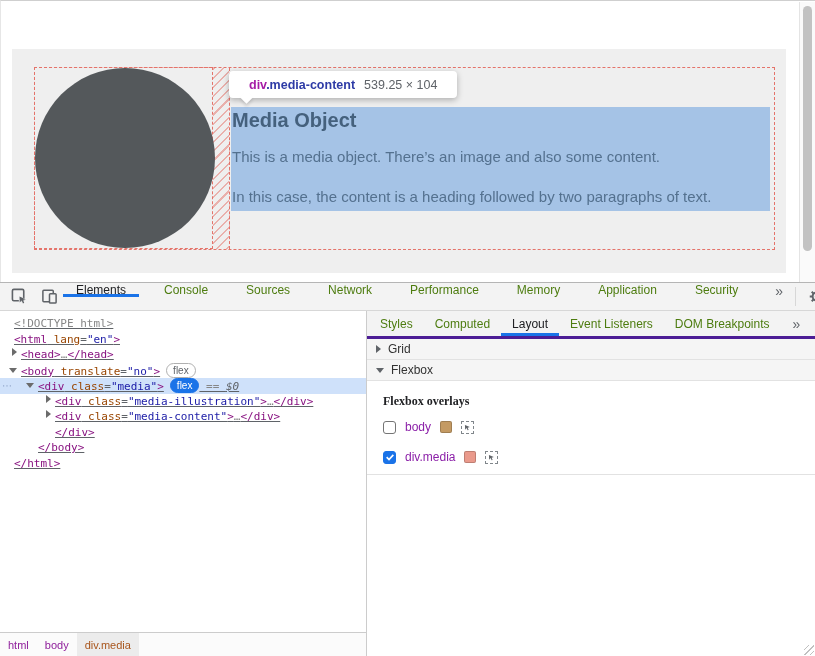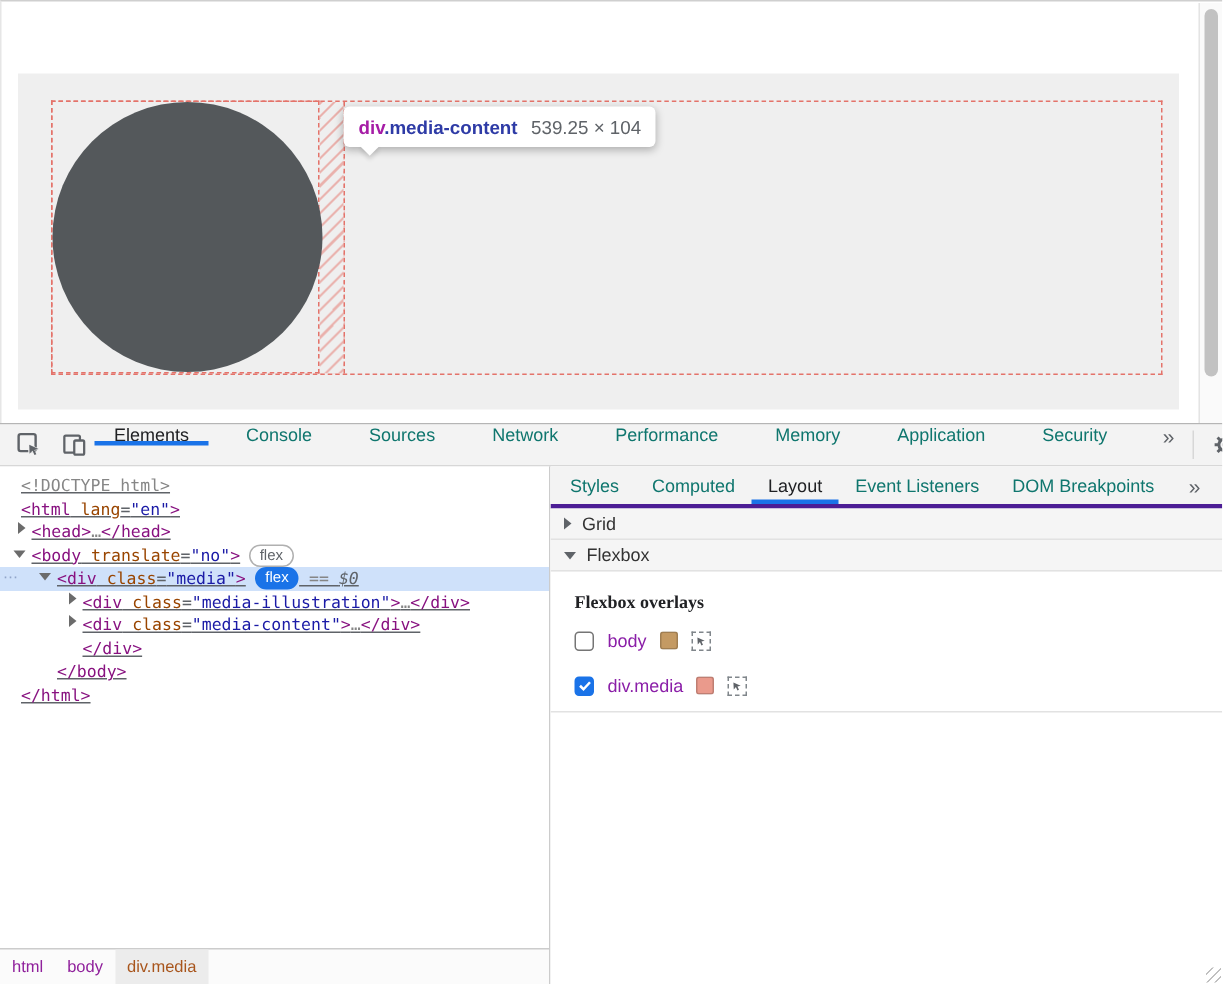--- a/index.html
+++ b/index.html
@@ -21,42 +21,42 @@
   .media-circle{position:absolute;left:34px;top:67px;width:180px;height:180px;border-radius:50%;
                 background:#54585b;}
   .content-highlight{position:absolute;left:230px;top:106px;width:539px;height:104px;
                 background:#a5c3e6;}
   .mo-heading{position:absolute;left:1px;top:2px;font-size:20px;font-weight:bold;color:#45617d;}
   .mo-p1{position:absolute;left:1px;top:41px;font-size:15px;color:#54718f;}
   .mo-p2{position:absolute;left:1px;top:81px;font-size:15px;color:#54718f;}
 
   .el-tooltip{position:absolute;left:228px;top:70px;height:27px;background:#fff;border-radius:4px;
               box-shadow:0 2px 6px rgba(0,0,0,.28);display:flex;align-items:center;gap:9px;
-              padding:0 10px;white-space:nowrap;z-index:5;}
+              padding:0 20px;white-space:nowrap;z-index:5;}
   .el-tooltip::after{content:"";position:absolute;left:13px;bottom:-4px;width:9px;height:9px;
               background:#fff;transform:rotate(45deg);box-shadow:2px 2px 3px rgba(0,0,0,.12);}
   .tt-sel{font-size:12.5px;font-weight:bold;}
   .tt-tag{color:#a61ca6;}
   .tt-cls{color:#2e3ba6;}
   .tt-size{font-size:12.5px;color:#5f6368;}
 
   .vp-scrollbar{position:absolute;right:0;top:1px;width:16px;height:281px;background:#fafafa;
                 border-left:1px solid #e4e4e4;}
   .vp-thumb{position:absolute;left:3px;top:4px;width:9px;height:245px;border-radius:5px;background:#c2c2c2;}
 
   
   .devtools{position:absolute;left:0;top:282px;width:815px;height:374px;background:#fff;
             border-top:1px solid #b5b5b5;font-size:12px;color:#5f6368;}
   .dt-toolbar{height:28px;background:#f3f3f3;border-bottom:1px solid #d7d7d7;
               display:flex;align-items:stretch;}
   .tb-icons{display:flex;align-items:center;padding:0 4px 0 9px;gap:10px;}
   .tb-icon{width:20px;height:20px;display:flex;align-items:center;justify-content:center;cursor:default;}
   .tb-sep{width:1px;background:#d7d7d7;margin:4px 0;}
   .tabs{display:flex;align-items:flex-start;gap:12px;}
-  .tab{display:flex;align-items:center;padding:0 13px;color:#0f766e;position:relative;cursor:default;}
+  .tab{display:flex;align-items:center;padding:0 13px;color:#4d7c0f;position:relative;cursor:default;}
   .tab.active{color:#202124;}
   .tab.active::after{content:"";position:absolute;left:0;right:0;bottom:0;height:3px;background:#1a73e8;}
   .tb-right{margin-left:auto;display:flex;align-items:stretch;}
   .more-btn{display:flex;align-items:center;padding:0 12px;font-size:14px;}
   .dots-icon{display:inline-block;width:3px;height:3px;border-radius:50%;background:#5f6368;
              box-shadow:0 -5px 0 #5f6368,0 5px 0 #5f6368;}
   .close-x{font-size:17px;line-height:1;color:#5f6368;}
 
   .dt-body{position:absolute;left:0;top:28px;right:0;bottom:0;display:flex;}
   .tree-pane{position:relative;width:366px;background:#fff;overflow:hidden;text-decoration:underline;}
@@ -120,20 +120,25 @@
 
 <div id="app">
 
   <div class="viewport">
     <div class="page-card"></div>
     <div class="media-outline"></div>
     <div class="illustration-outline"></div>
     <div class="gap-hatch"></div>
     <div class="media-circle"></div>
 
+    <div class="content-highlight">
+      <div class="mo-heading">Media Object</div>
+      <div class="mo-p1">This is a media object. There’s an image and also some content.</div>
+      <div class="mo-p2">In this case, the content is a heading followed by two paragraphs of text.</div>
+    </div>
 
     <div class="el-tooltip">
       <span class="tt-sel"><span class="tt-tag">div</span><span class="tt-cls">.media-content</span></span>
       <span class="tt-size">539.25 × 104</span>
     </div>
 
     <div class="vp-scrollbar">
       <div class="vp-thumb"></div>
     </div>
   </div>

